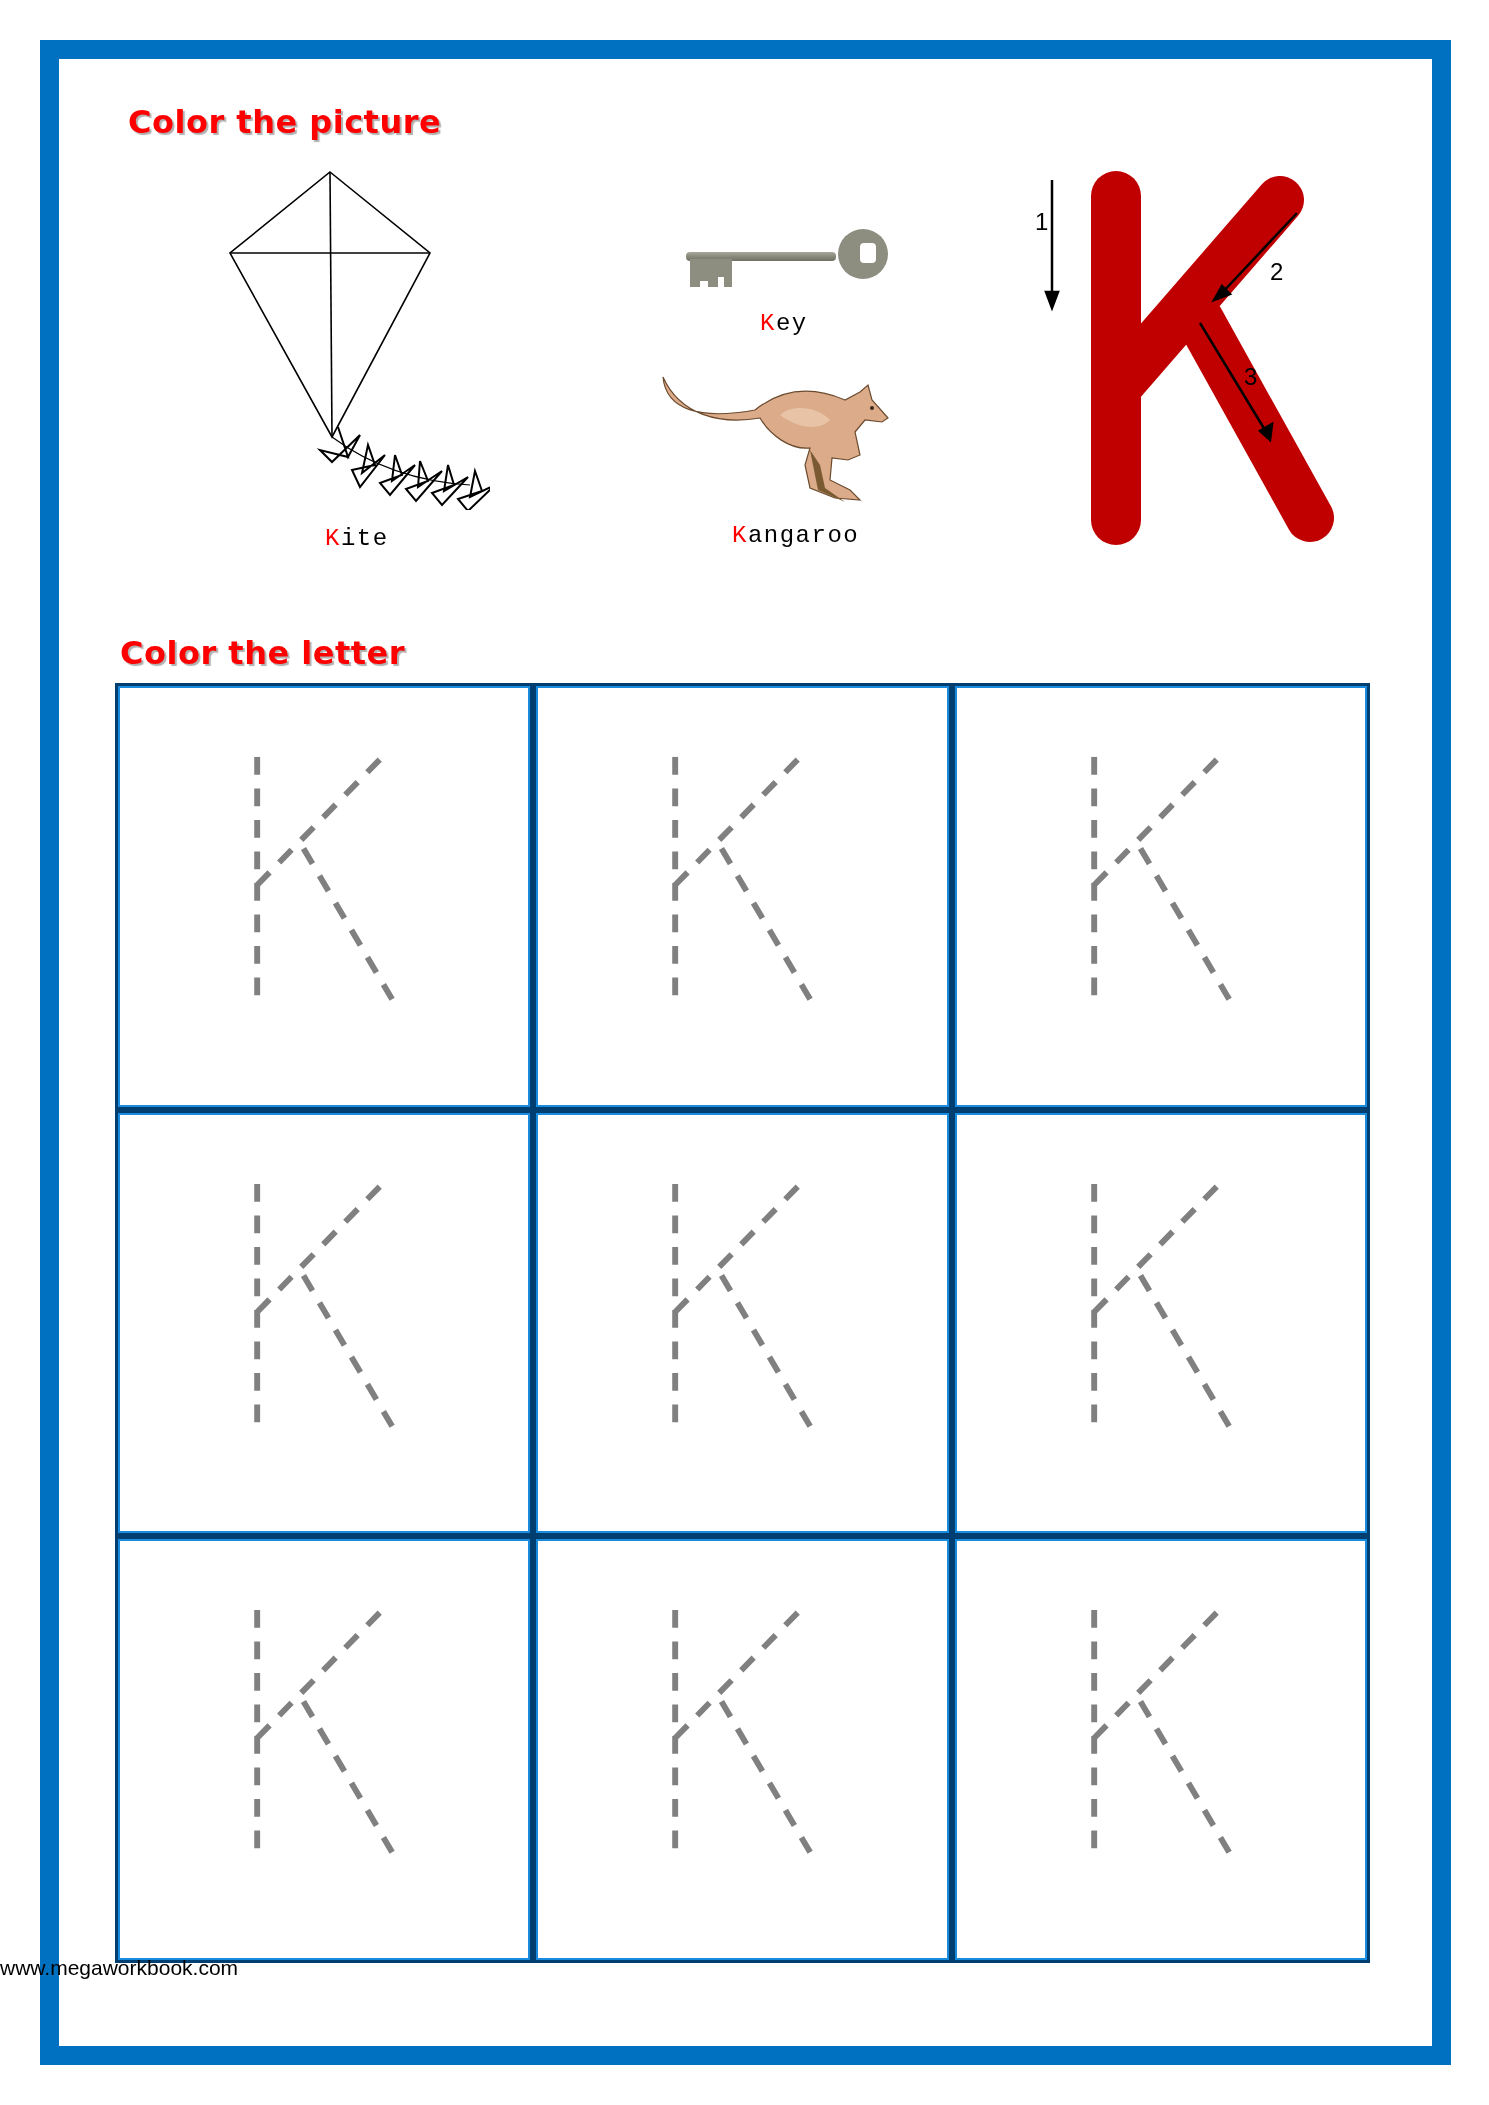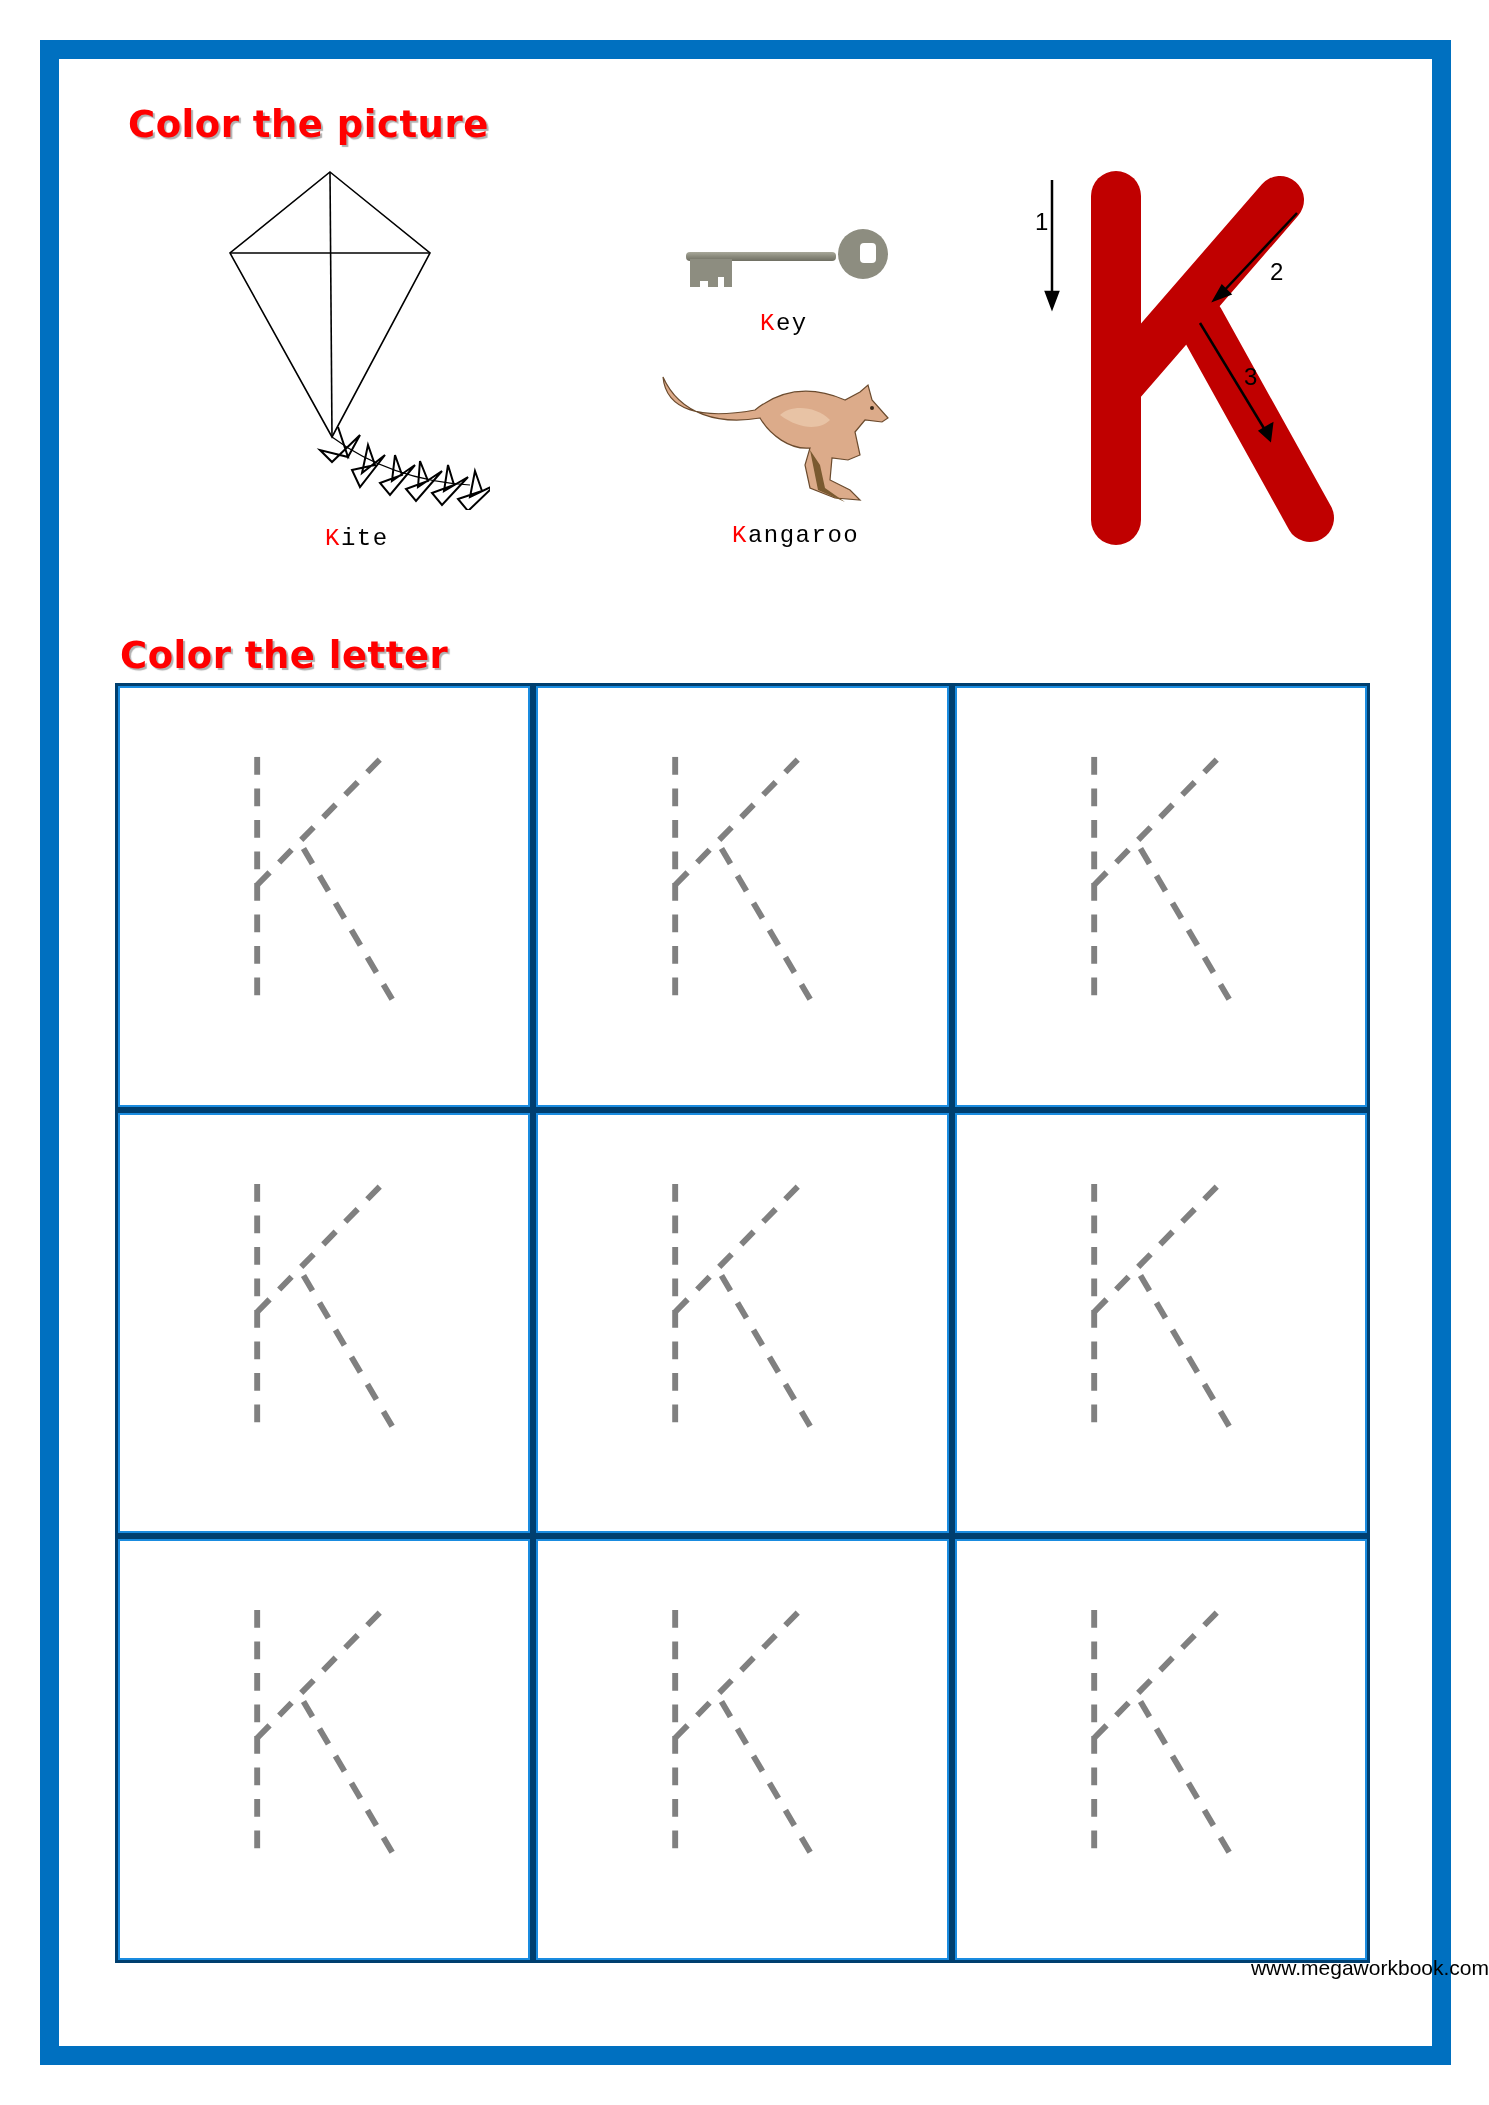--- a/index.html
+++ b/index.html
@@ -1,25 +1,25 @@
 <!DOCTYPE html>
 <html><head>
 <meta charset="utf-8">
 <style>
   html, body { margin:0; padding:0; background:#ffffff; }
   body { width:1489px; height:2105px; position:relative; overflow:hidden; font-family:"DejaVu Sans", sans-serif; }
   .frame { position:absolute; left:40px; top:40px; width:1411px; height:2025px; box-sizing:border-box; border:19px solid #0070c0; }
-  .heading { position:absolute; color:#ff0000; font-family:"DejaVu Sans", sans-serif; font-size:37px; font-weight:bold; letter-spacing:0.5px; text-shadow:2px 2px 1px #b0b0b0; margin:0; }
+  .heading { position:absolute; color:#ff0000; font-family:"DejaVu Sans", sans-serif; font-size:32px; font-weight:bold; letter-spacing:0.5px; text-shadow:2px 2px 1px #b0b0b0; margin:0; }
   .word-label { position:absolute; font-family:Liberation Mono, monospace; font-size:24px; color:#000; letter-spacing:1.5px; white-space:nowrap; }
   .word-label .first { color:#ff0000; }
   .pic { position:absolute; }
   .grid { position:absolute; left:115px; top:683px; width:1255px; height:1280px; display:grid; grid-template-columns:repeat(3, 1fr); grid-template-rows:repeat(3, 1fr); box-sizing:border-box; }
   .cell { position:relative; box-sizing:border-box; border:3px solid #003f6f; outline:2px solid #1a8ce0; outline-offset:-5px; background:#fff; }
   .cell svg { position:absolute; left:0; top:0; width:100%; height:100%; }
-  .footer { position:absolute; left:0; width:1489px; top:1956px; text-align:right; font-family:"Liberation Sans", sans-serif; font-size:21px; color:#000; }
+  .footer { position:absolute; left:0; width:1489px; top:1956px; text-align:left; font-family:"Liberation Sans", sans-serif; font-size:21px; color:#000; }
 </style>
 </head>
 <body>
 
 <div class="frame"></div>
 
 <h2 class="heading" style="left:128px; top:103px;">Color the picture</h2>
 
 <svg class="pic" style="left:220px; top:165px;" width="270" height="345" viewBox="0 0 270 345">
   <g fill="none" stroke="#000" stroke-width="1.6">

